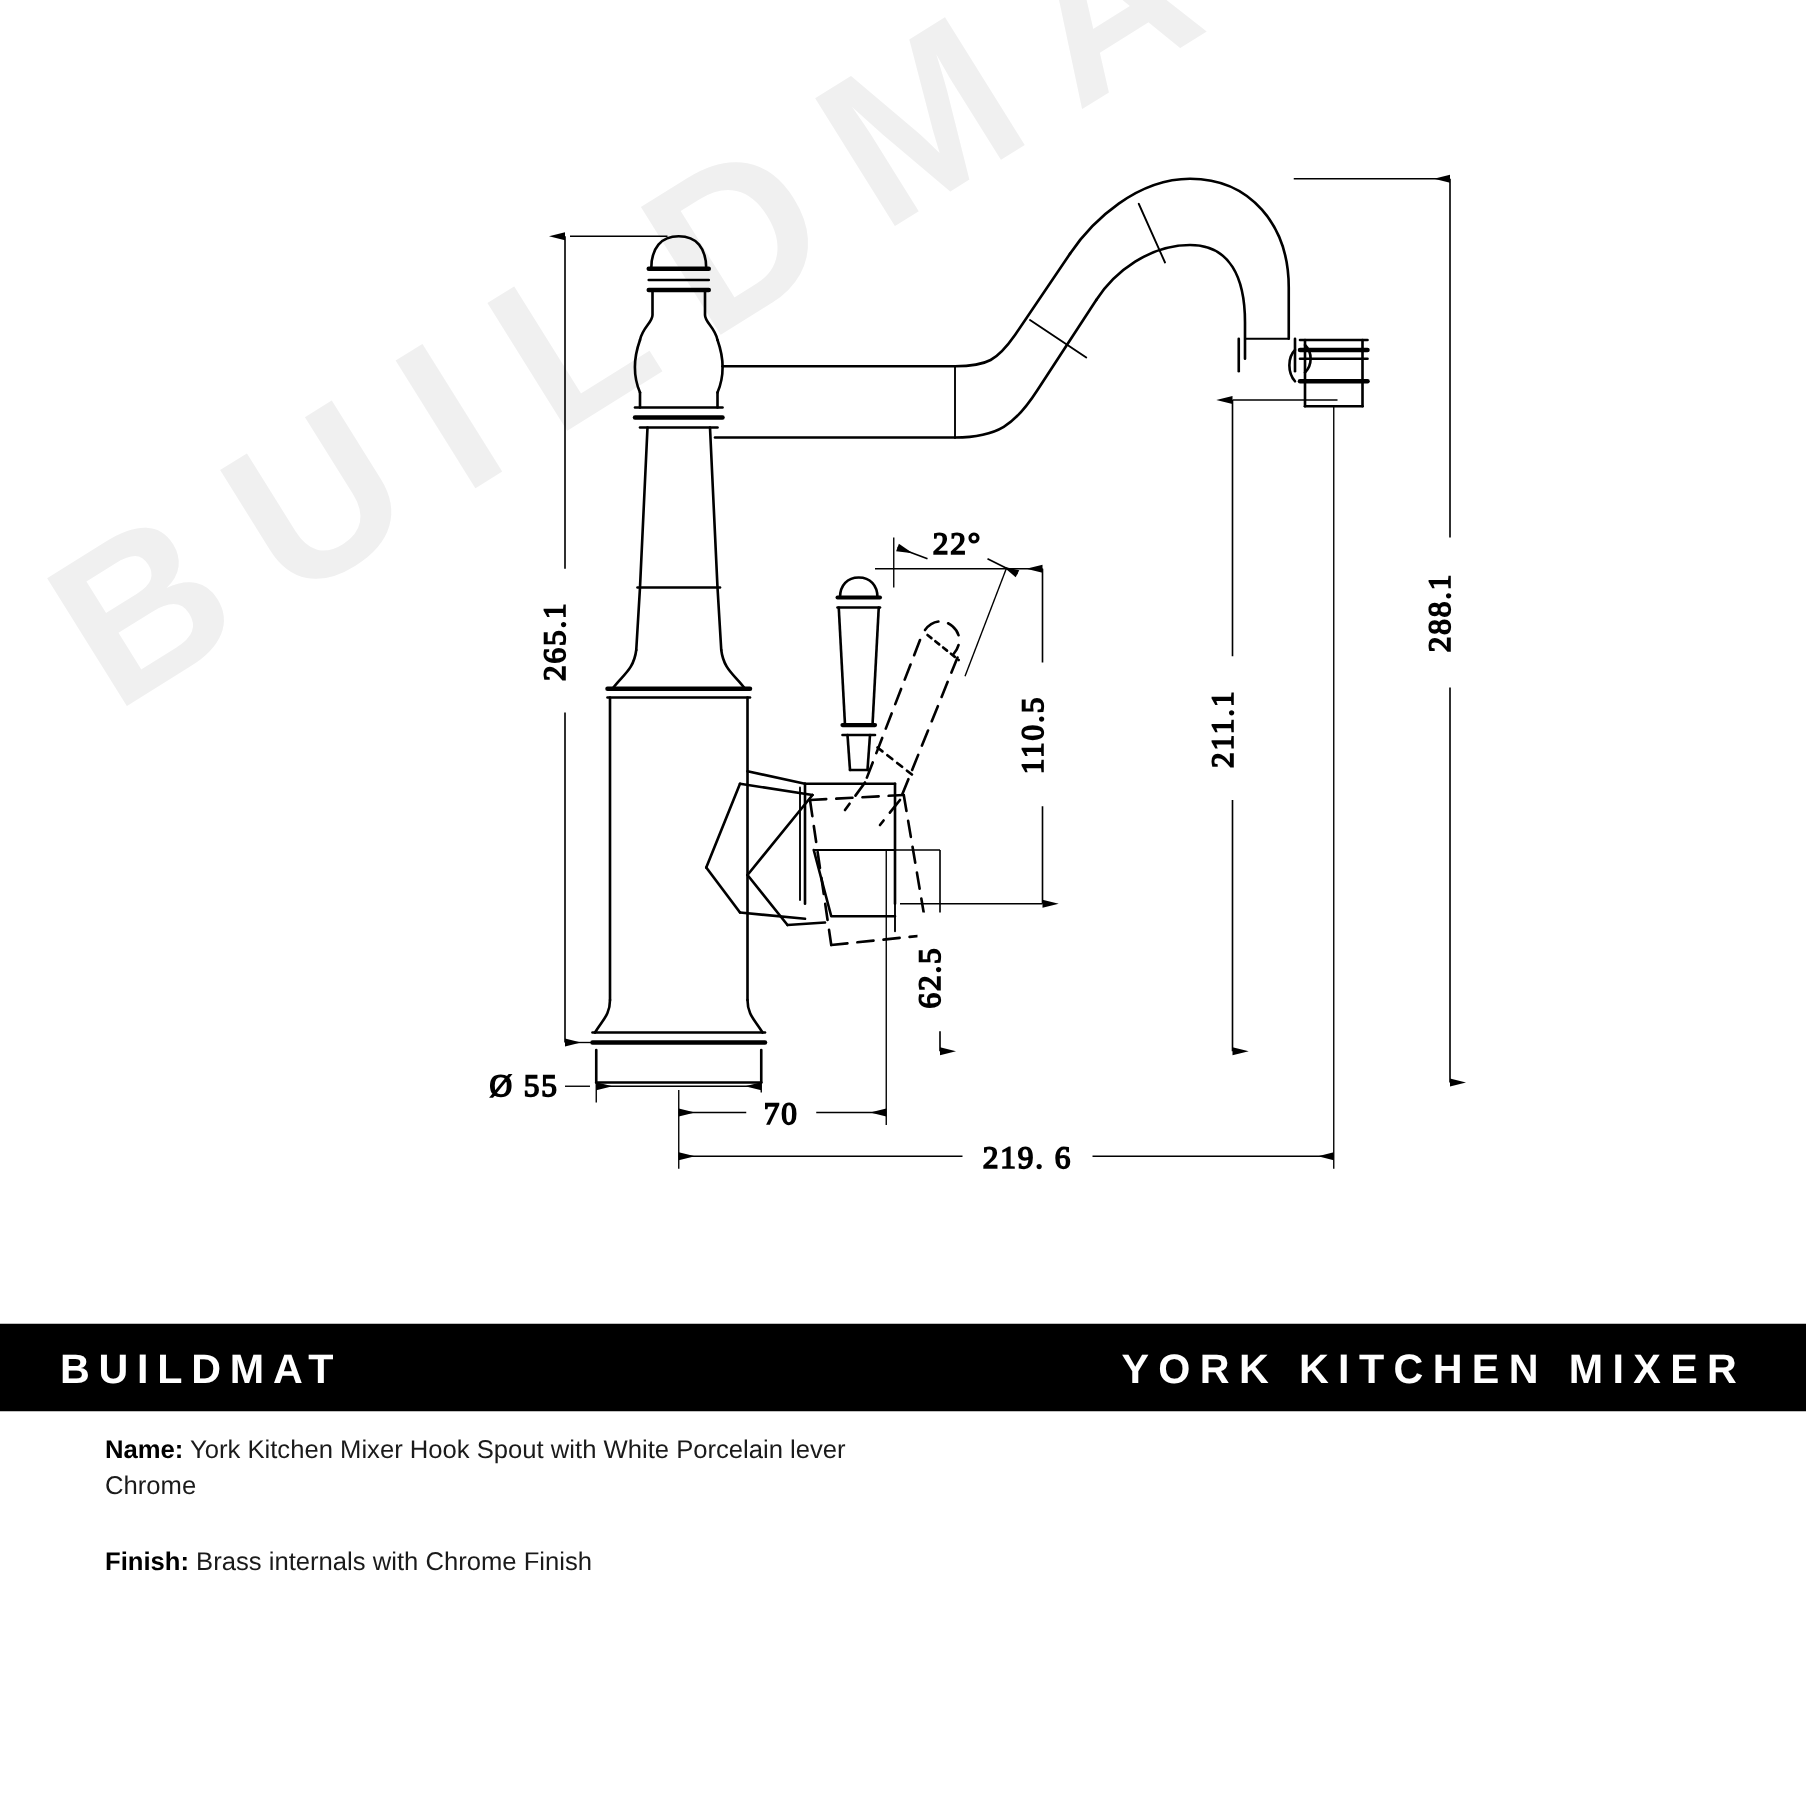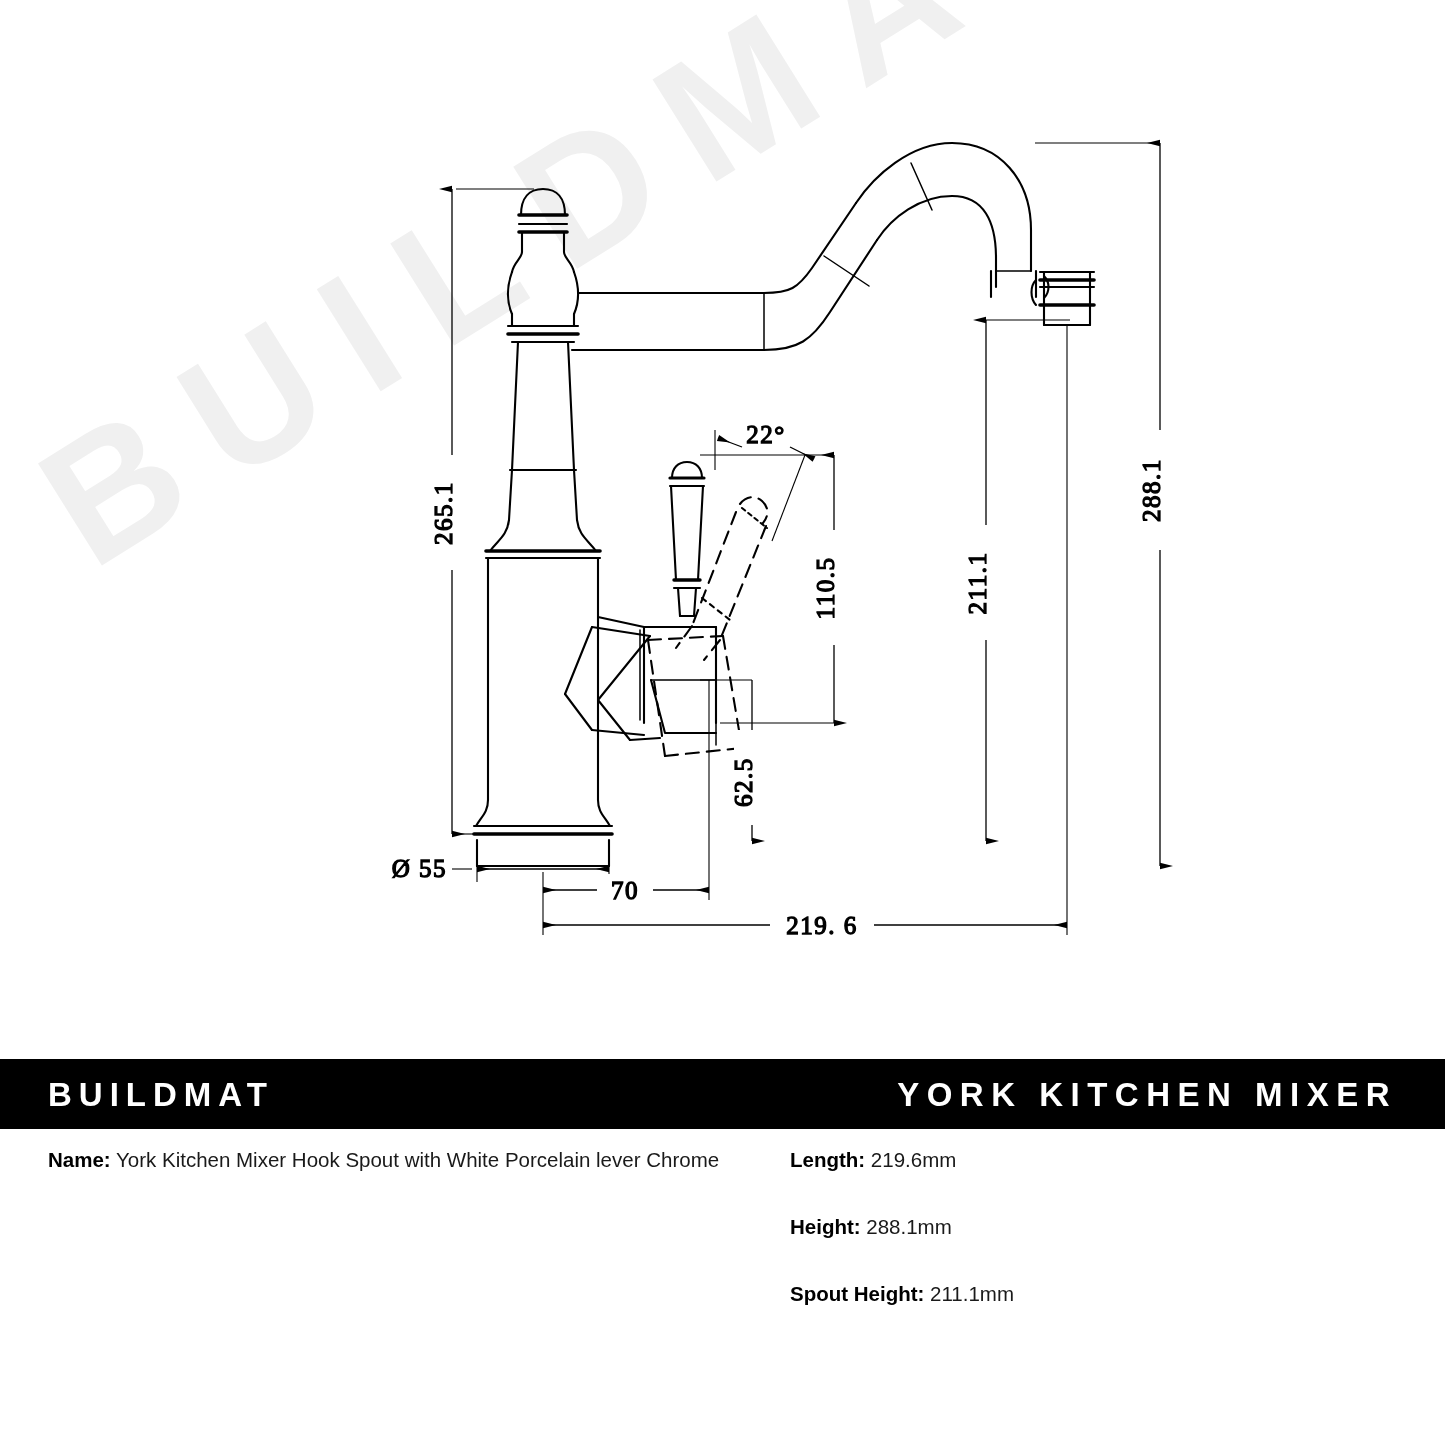--- a/index.html
+++ b/index.html
@@ -80,21 +80,21 @@
   }
   #spec-col-left { left: 48px; width: 680px; }
   #spec-col-right { left: 790px; width: 600px; }
 
   .spec-row {
     font-size: 20.5px;
     line-height: 1.42;
     color: #111111;
     font-family: "Liberation Sans", sans-serif;
   }
-  #spec-col-left .spec-row { margin-bottom: 32px; }
+  #spec-col-left .spec-row { margin-bottom: 32px; margin-left: 36px; }
   #spec-col-right .spec-row { margin-bottom: 38px; }
   .spec-label {
     font-weight: 700;
     color: #000000;
   }
   .spec-value {
     font-weight: 400;
     color: #1a1a1a;
   }
 
@@ -338,30 +338,20 @@
   <div id="product-title">YORK KITCHEN MIXER</div>
 </div>
 
 <div id="spec-section">
 
   <div class="spec-col" id="spec-col-left">
     <div class="spec-row">
       <span class="spec-label">Name:</span>
       <span class="spec-value">York Kitchen Mixer Hook Spout with White Porcelain lever Chrome</span>
     </div>
-  </div>
-
-  <div class="spec-col" id="spec-col-right">
     <div class="spec-row">
-      <span class="spec-label">Length:</span>
-      <span class="spec-value">219.6mm</span>
-    </div>
-    <div class="spec-row">
-      <span class="spec-label">Height:</span>
-      <span class="spec-value">288.1mm</span>
-    </div>
-    <div class="spec-row">
-      <span class="spec-label">Spout Height:</span>
-      <span class="spec-value">211.1mm</span>
+      <span class="spec-label">Finish:</span>
+      <span class="spec-value">Brass internals with Chrome Finish</span>
     </div>
   </div>
 
+
 </div>
 
 </body></html>

